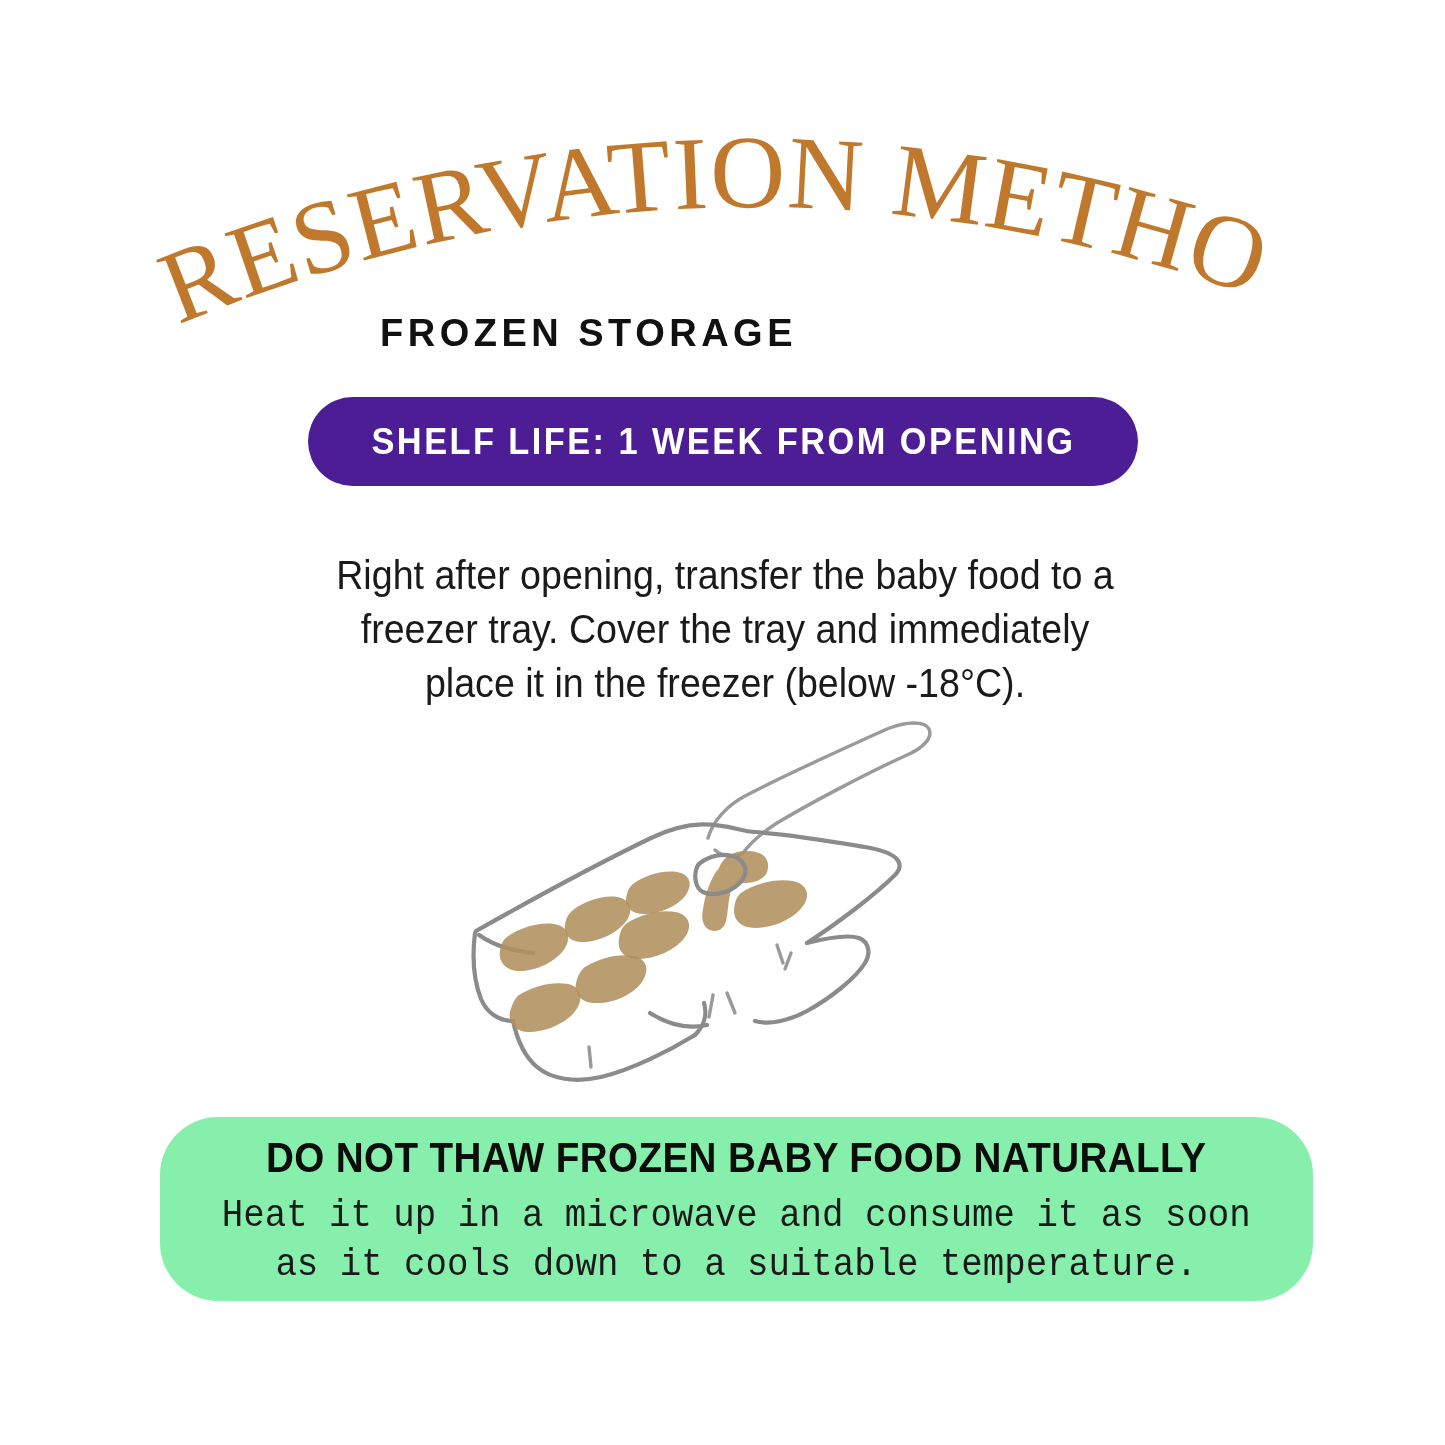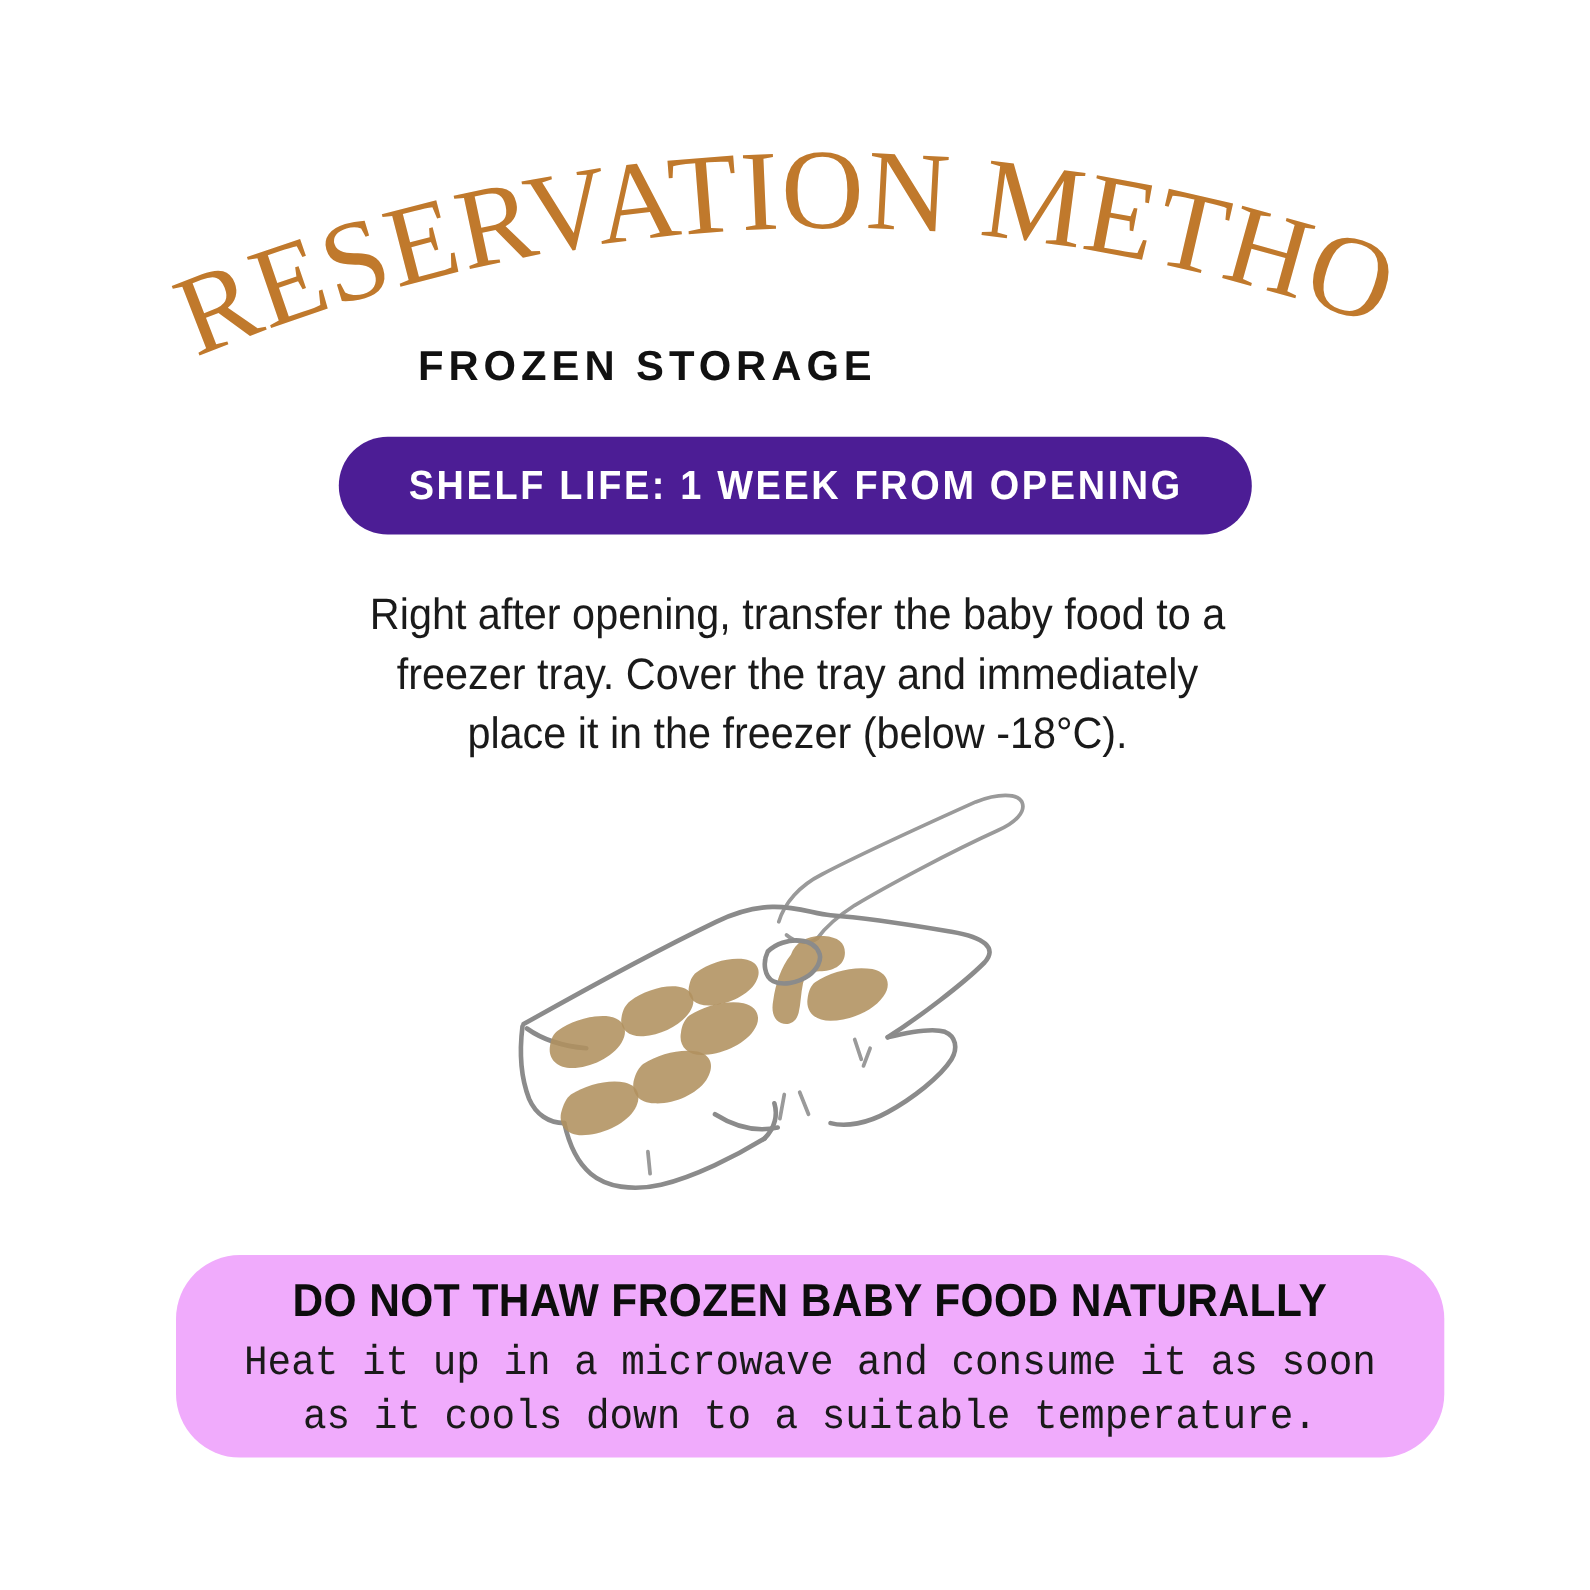--- a/index.html
+++ b/index.html
@@ -78,21 +78,21 @@
     letter-spacing: 2.6px;
     color: #ffffff;
     transform: scaleX(0.93);
     white-space: nowrap;
   }
 
   
   #body-copy {
     position: absolute;
     left: 290px;
-    top: 532px;
+    top: 548px;
     width: 870px;
     text-align: center;
     font-family: "Liberation Sans", sans-serif;
     font-size: 40px;
     font-weight: 400;
     line-height: 54px;
     color: #1a1a1a;
   }
   #body-copy .line {
     display: block;
@@ -131,29 +131,28 @@
     opacity: 0.88;
   }
 
   
   #warning-panel {
     position: absolute;
     left: 160px;
     top: 1117px;
     width: 1153px;
     height: 184px;
-    background: #f0abfc;
+    background: #86efac;
     border-radius: 58px;
     display: flex;
     flex-direction: column;
     align-items: center;
     justify-content: center;
     padding-top: 4px;
     box-sizing: border-box;
-    margin-top: 24px;
   }
   #warning-heading {
     font-family: "Liberation Sans", sans-serif;
     font-weight: 700;
     font-size: 42px;
     letter-spacing: 0.4px;
     color: #0d0d0d;
     transform: scaleX(0.92);
     white-space: nowrap;
     margin-bottom: 9px;

